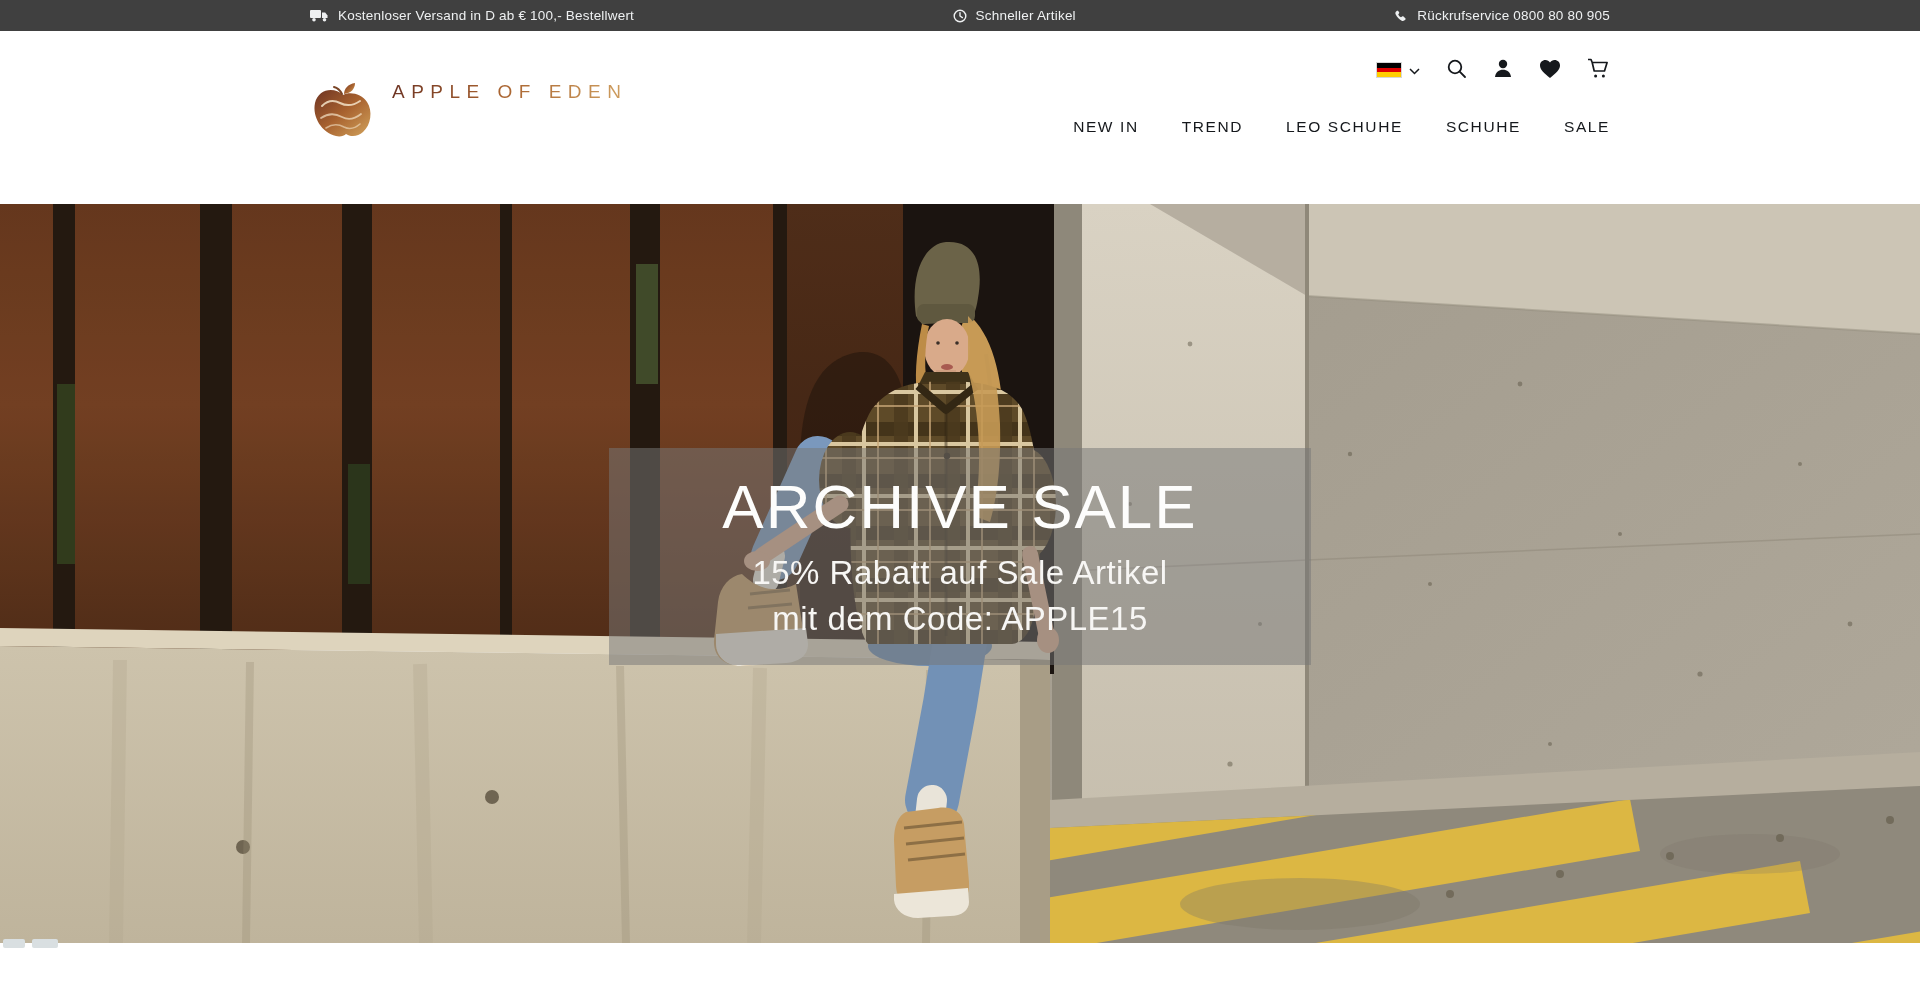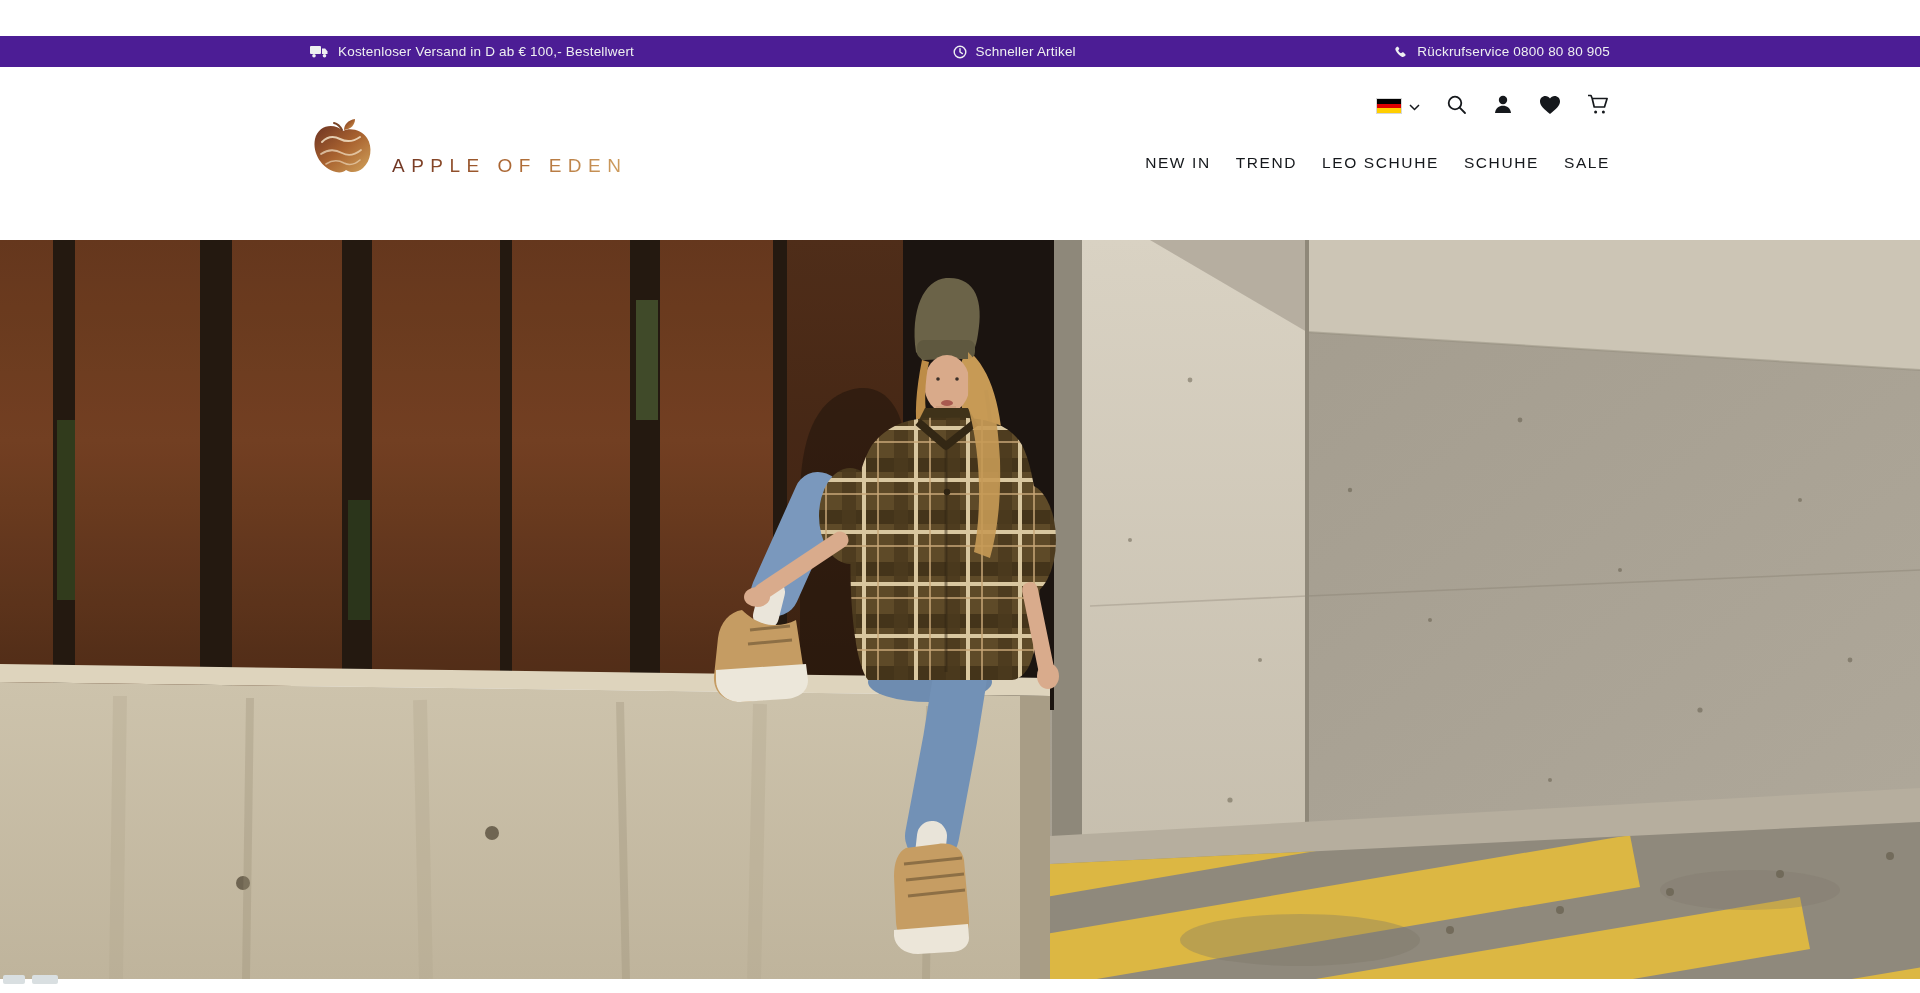--- a/index.html
+++ b/index.html
@@ -1,47 +1,47 @@
 <!DOCTYPE html>
 <html><head>
 <meta charset="utf-8">
 <style>
   * { box-sizing: border-box; margin: 0; padding: 0; }
   html,body { width:1920px; height:993px; background:#fff; overflow:hidden;
     font-family:"Liberation Sans", sans-serif; }
 
   
-  .topbar { height:31px; background:#4c1d95; color:#eef0f1;margin-top:36px; }
+  .topbar { height:31px; background:#404040; color:#eef0f1; }
   .topbar-inner { width:1300px; margin:0 auto; height:100%;
     display:flex; align-items:center; justify-content:space-between; }
   .topbar-item { display:flex; align-items:center; gap:9px;
     font-size:13.5px; letter-spacing:.2px; color:#eef0f1; }
   .topbar-item svg { display:block; }
 
   
   .header { height:173px; background:#ffffff; }
   .header-inner { width:1300px; margin:0 auto; height:100%;
     display:flex; justify-content:space-between; align-items:flex-start; }
-  .brand { display:flex; align-items:flex-end; gap:16px; margin-top:50px; cursor:pointer; }
+  .brand { display:flex; align-items:flex-start; gap:16px; margin-top:50px; cursor:pointer; }
   .brand-mark { width:66px; height:60px; }
   .wordmark { font-size:19px; font-weight:500; letter-spacing:6.5px;
     color:#9a5c31; white-space:nowrap; }
   @supports ((-webkit-background-clip:text) or (background-clip:text)) {
     .wordmark { background:linear-gradient(90deg,#6e3423 0%,#a8622f 45%,#cf9f60 100%);
       -webkit-background-clip:text; background-clip:text; color:transparent; }
   }
   .header-right { display:flex; flex-direction:column; align-items:flex-end;
     padding-top:27px; gap:36px; }
   .utility-row { display:flex; align-items:center; gap:26px; }
   .locale { display:flex; align-items:center; gap:7px; cursor:pointer; }
   .flag { width:26px; height:16px; border:1px solid #d7d7d7; display:flex; flex-direction:column; }
   .flag span { flex:1; }
   .icon-btn { background:none; border:none; padding:0; cursor:pointer;
     display:flex; align-items:center; justify-content:center; }
-  .nav { display:flex; gap:25px; }
+  .nav { display:flex; gap:43px; }
   .nav a { text-decoration:none; color:#15181c; font-size:15.5px; font-weight:500;
     letter-spacing:1.6px; cursor:pointer; }
 
   
   .hero { position:relative; width:1920px; height:739px; overflow:hidden; }
   .hero svg { display:block; }
   .hero-overlay { position:absolute; left:609px; top:244px; width:702px; height:217px;
     background:rgba(118,118,118,.52);
     display:flex; flex-direction:column; align-items:center; justify-content:center;
     text-align:center; }
@@ -338,18 +338,23 @@
     <line x1="840" y1="300" x2="762" y2="352" stroke="#d9ab8c" stroke-width="17" stroke-linecap="round"></line>
     <ellipse cx="757" cy="357" rx="13" ry="10" fill="#d9ab8c"></ellipse>
 
     <ellipse cx="1026" cy="300" rx="30" ry="56" fill="url(#plaid)"></ellipse>
     <line x1="1030" y1="350" x2="1046" y2="428" stroke="#d9ab8c" stroke-width="16" stroke-linecap="round"></line>
     <ellipse cx="1048" cy="436" rx="11" ry="13" fill="#d9ab8c"></ellipse>
 
     <path d="M968,112 C988,132 998,172 1000,220 C1001,258 998,290 990,318 L974,312 C982,268 981,214 968,166 Z" fill="#c79a55" opacity=".9"></path>
   </svg>
 
+  <div class="hero-overlay">
+    <div class="hero-title">ARCHIVE SALE</div>
+    <div class="hero-sub">15% Rabatt auf Sale Artikel</div>
+    <div class="hero-code">mit dem Code: APPLE15</div>
+  </div>
 </div>
 
 <div class="footer-strip">
   <span class="chip c1"></span>
   <span class="chip c2"></span>
 </div>
 
 </body></html>

